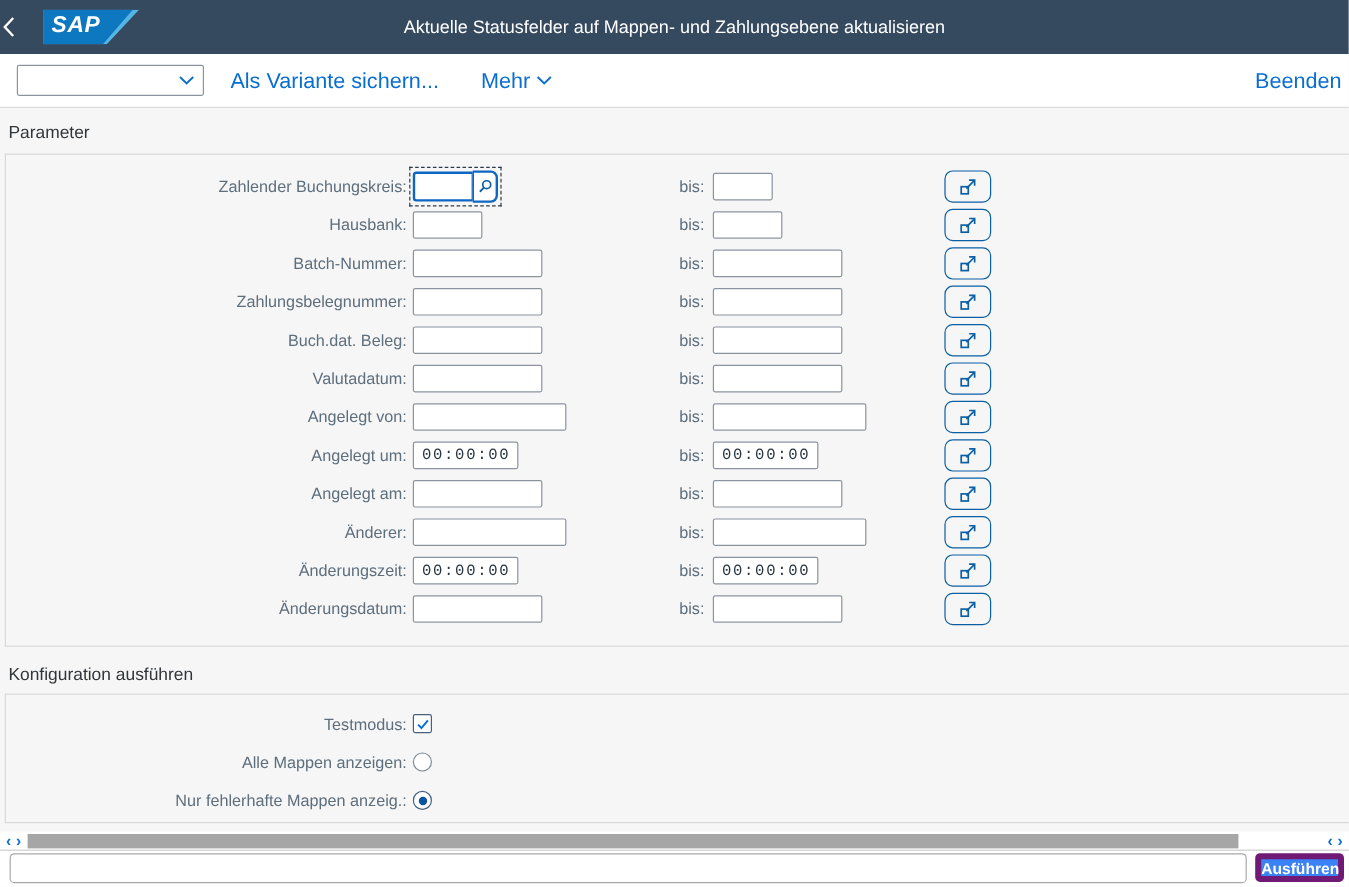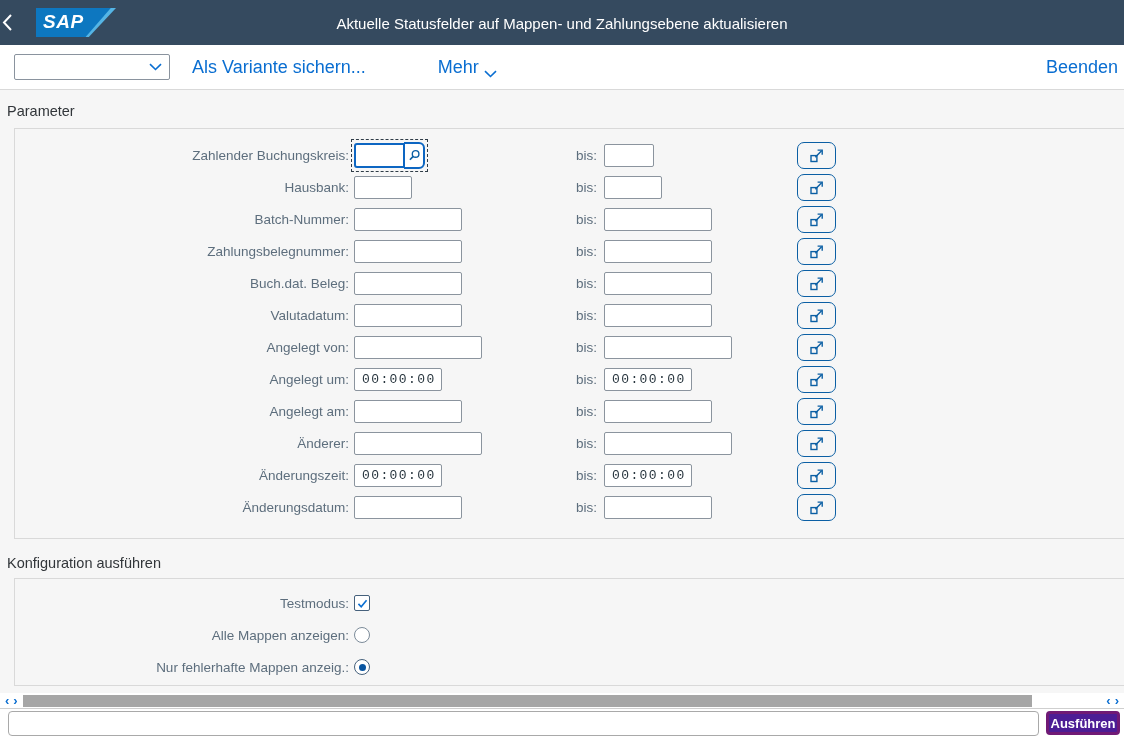--- a/index.html
+++ b/index.html
@@ -18,27 +18,27 @@
   .logo-dark  { position:absolute; inset:0; background:#0d77c0; clip-path:polygon(0 0,93.5% 0,62% 100%,0 100%); }
   .logo-text  { position:absolute; left:7px; top:3px; color:#fff; font-weight:bold; font-style:italic; font-size:19px; letter-spacing:0.5px; }
   .shell-title { position:absolute; left:50%; top:50%; transform:translate(-50%,-50%); color:#fff; font-size:15px; white-space:nowrap; }
   
   .toolbar { height:45px; flex:none; background:#fff; border-bottom:1px solid #d9d9d9; display:flex; align-items:center; padding:0 5px 0 14px; }
   .combobox { width:156px; height:26px; border:1px solid #8a939e; border-radius:2px; background:#fff; display:flex; align-items:center; }
   .combobox input { flex:1; min-width:0; border:none; outline:none; height:100%; padding:0 6px; font:13px "Liberation Sans",sans-serif; background:transparent; }
   .combobox .chev { flex:none; margin-right:7px; display:flex; }
   .tb-link { color:#0a6ed1; font-size:18px; cursor:pointer; white-space:nowrap; }
   .link-save { margin-left:22px; }
-  .link-more { margin-left:72px; display:flex; align-items:flex-end; gap:5px; }
+  .link-more { margin-left:35px; display:flex; align-items:center; gap:5px; }
   .tb-spacer { flex:1; }
   .link-exit { margin-right:1px; }
   
   .section-title { font-size:14.5px; color:#32363a; margin:13px 0 9px 7px; }
   .section-title.second { margin-top:16px; margin-bottom:7px; }
-  .groupbox { margin-left:14px; border:1px solid #d9d9d9; border-right:none; background:#f6f6f6; }
+  .groupbox { margin-left:4px; border:1px solid #d9d9d9; border-right:none; background:#f6f6f6; }
   .gb-param { padding:10px 0 15px; }
   .gb-konfig { padding:8px 0 2px; }
   
   .form-row { display:flex; align-items:center; height:32px; padding-left:1px; }
   .c-label { width:333px; flex:none; text-align:right; color:#5d6e7d; font-size:13.5px; margin-right:5px; white-space:nowrap; }
   .c-f1 { width:222px; flex:none; display:flex; align-items:center; }
   .c-bis { width:20px; flex:none; text-align:right; color:#5d6e7d; font-size:13.5px; margin-right:8px; }
   .c-f2 { width:193px; flex:none; display:flex; align-items:center; }
   .sap-input { height:23px; border:1px solid #8b949e; border-radius:2px; background:#fff; padding:0 6px; font:13px "Liberation Sans",sans-serif; color:#29363f; outline:none; }
   .sap-input.mono { font-family:"Liberation Mono",monospace; font-size:13px; letter-spacing:1.4px; padding-left:7px; }
@@ -57,21 +57,21 @@
   .radio .dot { display:none; width:7px; height:7px; border-radius:50%; background:#0854a0; }
   .radio.checked { border-color:#46617c; }
   .radio.checked .dot { display:block; }
   
   .hscroll { margin-top:auto; height:15px; flex:none; background:#fff; display:flex; align-items:center; }
   .scroll-arrows { flex:none; display:flex; gap:4px; padding:0 5px; color:#0a6ed1; font-size:13px; font-weight:bold; line-height:13px; cursor:pointer; }
   .scroll-track { flex:1; position:relative; height:13px; background:#fff; }
   .scroll-thumb { position:absolute; left:0; top:0.5px; width:1009px; height:12px; background:#a6a6a6; cursor:grab; }
   .footer { height:31px; flex:none; background:#fff; border-top:1px solid #cfcfcf; display:flex; align-items:center; padding:2px 4px 4px 8px; }
   .msgbar { flex:1; height:25px; border:1px solid #a9a9a9; border-radius:4px; background:#fff; margin-right:7px; }
-  .exec-btn { flex:none; width:74px; height:24px; background:#4c1d95; border:3px solid #701a75; border-radius:4px; color:#fff; font-weight:bold; font-size:13px; font-family:"Liberation Sans",sans-serif; cursor:pointer; }
+  .exec-btn { flex:none; width:74px; height:24px; background:#3b82f6; border:5px solid #701a75; border-radius:4px; color:#fff; font-weight:bold; font-size:13px; font-family:"Liberation Sans",sans-serif; cursor:pointer; }
 </style>
 </head>
 <body>
 
 <div class="shell">
   <div class="back-btn">
     <svg width="10" height="17" viewBox="0 0 10 17">
         <path d="M9 1 L2 8.5 L9 16" fill="none" stroke="#ffffff" stroke-width="2"></path>
       </svg>
   </div>

